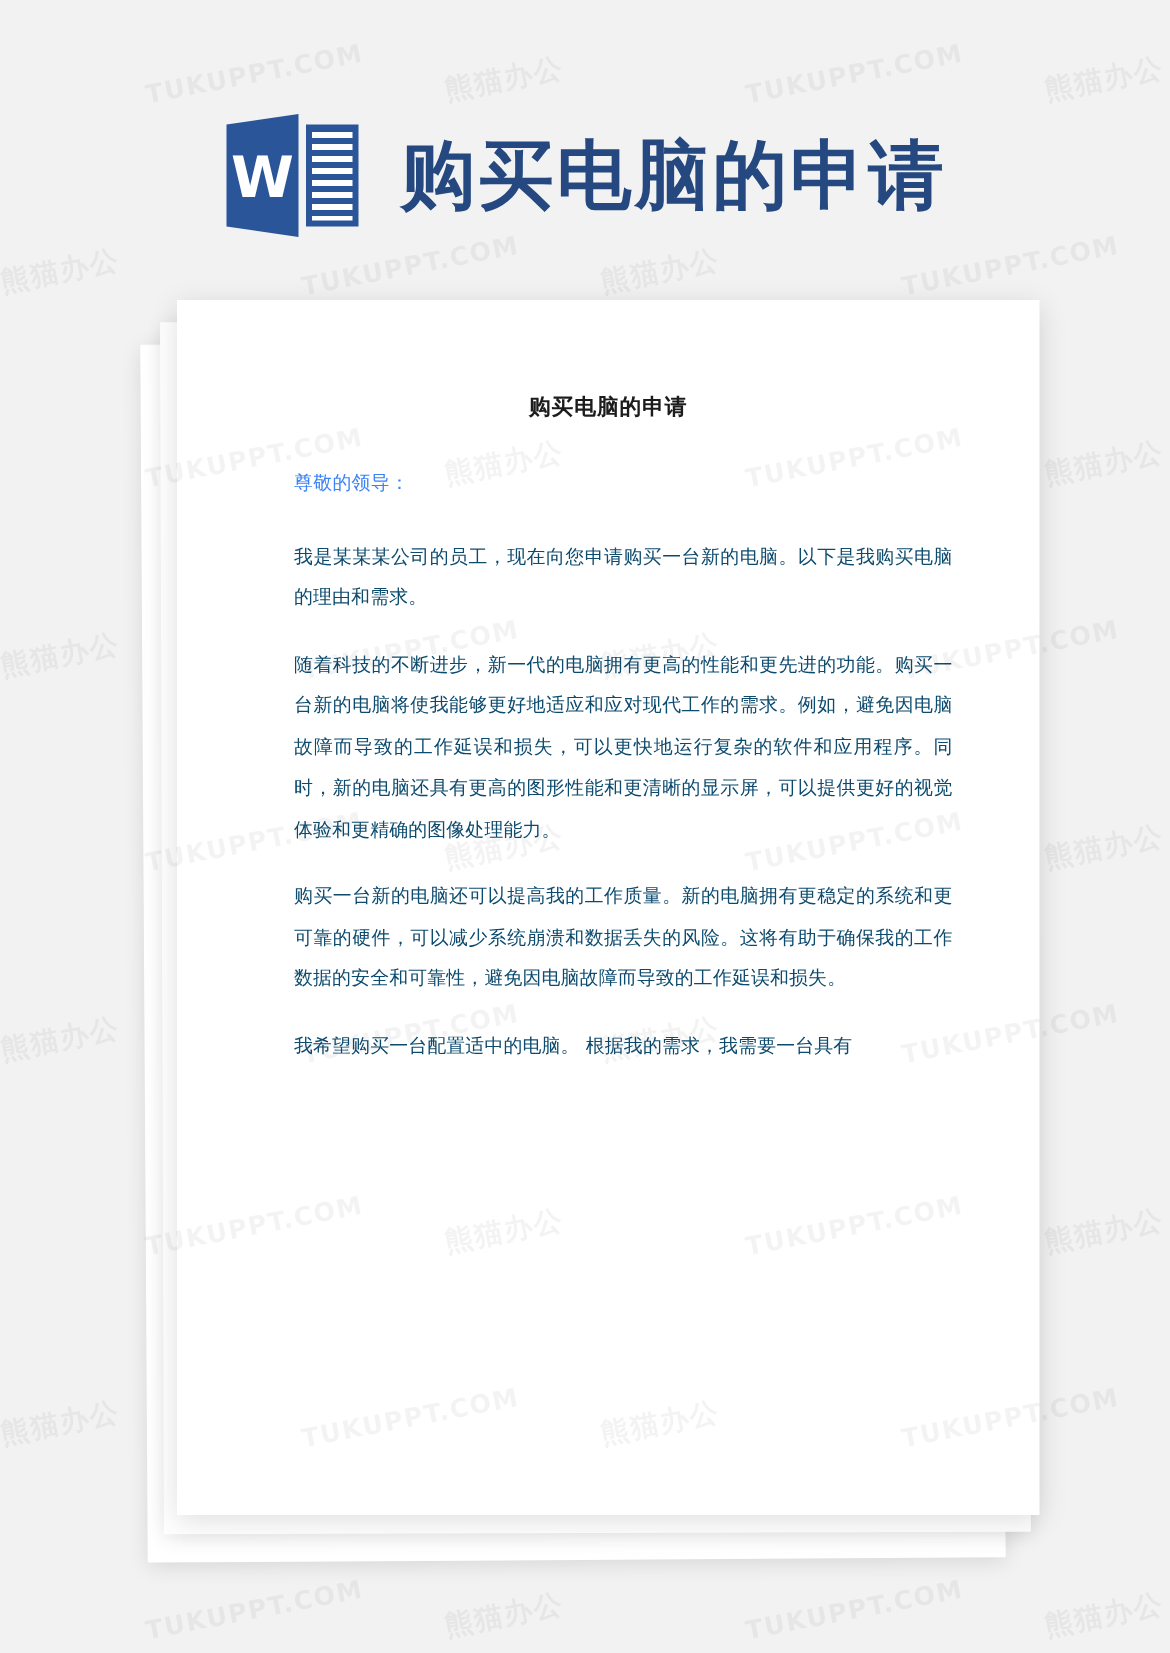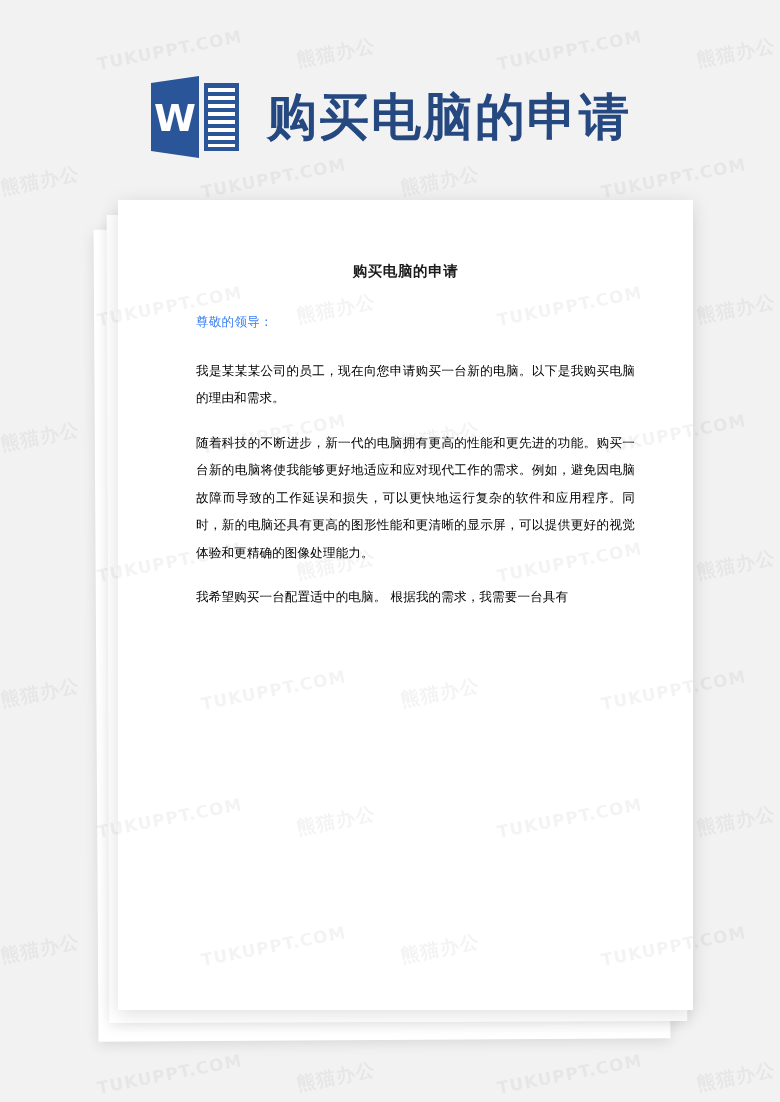--- a/index.html
+++ b/index.html
@@ -139,21 +139,21 @@
   .salutation {
     font-size: 12.6px;
     color: #3b82f6;
     font-family: "DejaVu Sans", sans-serif;
     margin-bottom: 26px;
     letter-spacing: 0.2px;
   }
 
   .para {
     font-size: 12.6px;
-    color: #000000;
+    color: #0c4a6e;
     line-height: 2.18;
     text-align: justify;
     text-justify: inter-character;
     font-family: "DejaVu Sans", sans-serif;
     margin-bottom: 17px;
     letter-spacing: 0.1px;
   }
   .para:last-child { margin-bottom: 16px; }
 </style>
 </head>
@@ -189,20 +189,21 @@
 
   <div class="sheet sheet-front">
     <div class="doc-body">
 
       <div class="doc-title">购买电脑的申请</div>
 
       <div class="salutation">尊敬的领导：</div>
 
       <p class="para">我是某某某公司的员工，现在向您申请购买一台新的电脑。以下是我购买电脑的理由和需求。</p>
       <p class="para">随着科技的不断进步，新一代的电脑拥有更高的性能和更先进的功能。购买一台新的电脑将使我能够更好地适应和应对现代工作的需求。例如，避免因电脑故障而导致的工作延误和损失，可以更快地运行复杂的软件和应用程序。同时，新的电脑还具有更高的图形性能和更清晰的显示屏，可以提供更好的视觉体验和更精确的图像处理能力。</p>
+      <p class="para">购买一台新的电脑还可以提高我的工作质量。新的电脑拥有更稳定的系统和更可靠的硬件，可以减少系统崩溃和数据丢失的风险。这将有助于确保我的工作数据的安全和可靠性，避免因电脑故障而导致的工作延误和损失。</p>
       <p class="para">我希望购买一台配置适中的电脑。 根据我的需求，我需要一台具有</p>
 
     </div>
   </div>
 </div>
 
 <div class="watermark-layer">
     <div class="wm en" style="left: 96px; top: 40px;">TUKUPPT.COM</div>
     <div class="wm cn" style="left: 296px; top: 40px;">熊猫办公</div>
     <div class="wm en" style="left: 496px; top: 40px;">TUKUPPT.COM</div>

